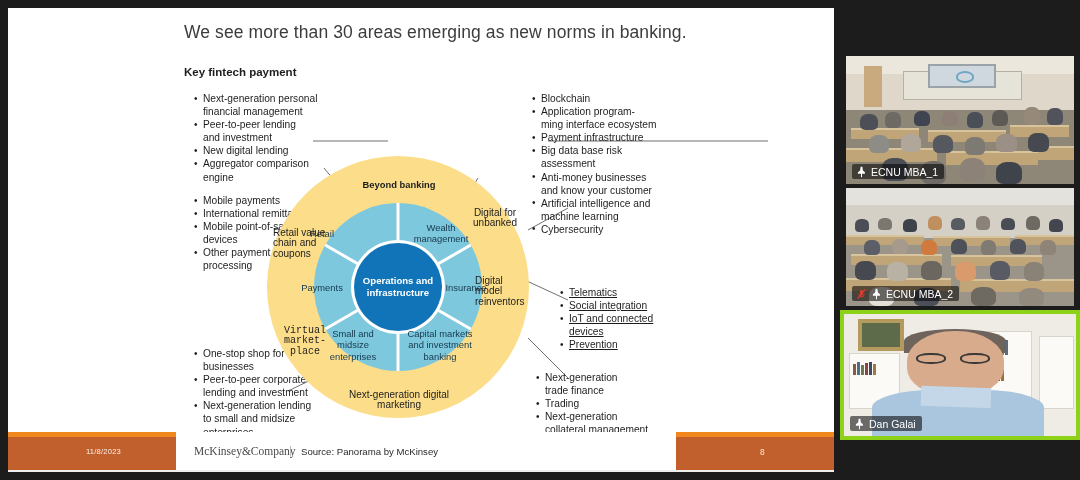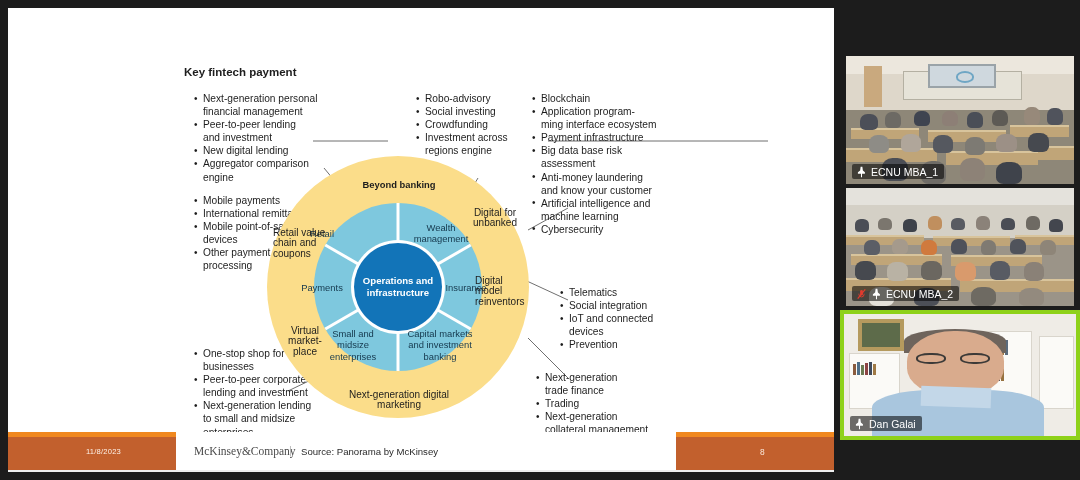--- a/index.html
+++ b/index.html
@@ -36,21 +36,21 @@
     content: "\2022"; position: absolute; left: 0; top: -0.5px; font-size: 10px;
   }
   .bullets li.cont { padding-left: 9px; }
   .bullets li.cont::before { content: ""; }
 
   #bul-left-top    { left: 186px; top: 84px;  width: 130px; }
   #bul-left-mid    { left: 186px; top: 186px; width: 130px; }
   #bul-left-bottom { left: 186px; top: 339px; width: 152px; }
   #bul-mid-top     { left: 408px; top: 84px;  width: 120px; }
   #bul-right-top   { left: 524px; top: 84px;  width: 140px; }
-  #bul-right-mid   { left: 552px; top: 278px; width: 130px; }
+  #bul-right-mid   { left: 552px; top: 278px; width: 130px; text-decoration: underline; }
   #bul-right-bottom{ left: 528px; top: 363px; width: 140px; }
 
   
   #donut { position: absolute; left: 259px; top: 148px; width: 262px; height: 262px; }
   #donut svg { display: block; }
   .ringlabel {
     position: absolute; font-size: 10px; color: #1d1d1d; line-height: 10.4px;
     text-align: center; pointer-events: none;
   }
   .ringlabel.bold { font-weight: bold; font-size: 9.4px; }
@@ -155,20 +155,21 @@
     background:#c3d7e8; transform: rotate(2deg);
   }
 </style>
 </head>
 <body>
 
 <div id="app">
 
   <div id="slide-stage">
 
+    <div id="slide-title">We see more than 30 areas emerging as new norms in banking.</div>
     <div id="section-heading">Key fintech payment</div>
 
     <svg id="connectors">
       <g stroke="#4a4a4a" stroke-width="0.8" fill="none">
         <line x1="305" y1="133" x2="380" y2="133"></line>
         <line x1="540" y1="133" x2="760" y2="133"></line>
         <line x1="316" y1="160" x2="372" y2="228"></line>
         <line x1="318" y1="266" x2="268" y2="268"></line>
         <line x1="280" y1="383" x2="390" y2="330"></line>
         <line x1="470" y1="170" x2="440" y2="220"></line>
@@ -198,35 +199,28 @@
     <ul class="bullets" id="bul-left-bottom">
         <li>One-stop shop for</li>
         <li class="cont">businesses</li>
         <li>Peer-to-peer corporate</li>
         <li class="cont">lending and investment</li>
         <li>Next-generation lending</li>
         <li class="cont">to small and midsize</li>
         <li class="cont">enterprises</li>
         <li>Digital cash management</li>
       </ul>
-    <ul class="bullets" id="bul-mid-top">
-        <li>Robo-advisory</li>
-        <li>Social investing</li>
-        <li>Crowdfunding</li>
-        <li>Investment across</li>
-        <li class="cont">regions engine</li>
-      </ul>
     <ul class="bullets" id="bul-right-top">
         <li>Blockchain</li>
         <li>Application program-</li>
         <li class="cont">ming interface ecosystem</li>
         <li>Payment infrastructure</li>
         <li>Big data base risk</li>
         <li class="cont">assessment</li>
-        <li>Anti-money laundering</li>
+        <li>Anti-money businesses</li>
         <li class="cont">and know your customer</li>
         <li>Artificial intelligence and</li>
         <li class="cont">machine learning</li>
         <li>Cybersecurity</li>
       </ul>
     <ul class="bullets" id="bul-right-mid">
         <li>Telematics</li>
         <li>Social integration</li>
         <li>IoT and connected</li>
         <li class="cont">devices</li>
@@ -263,21 +257,21 @@
       <div class="seglabel" style="left:140px; top:66px;  width:68px;">Wealth management</div>
       <div class="seglabel" style="left:168px; top:126px; width:62px;">Insurance</div>
       <div class="seglabel" style="left:136px; top:172px; width:74px;">Capital markets and investment banking</div>
       <div class="seglabel" style="left:50px;  top:172px; width:72px;">Small and midsize enterprises</div>
       <div class="seglabel" style="left:24px;  top:126px; width:62px;">Payments</div>
 
       <div class="ringlabel bold" style="left:72px; top:24px; width:120px;">Beyond banking</div>
       <div class="ringlabel" style="left:197px; top:52px;  width:62px;">Digital for unbanked</div>
       <div class="ringlabel" style="left:208px; top:120px; width:54px; text-align:left;">Digital model reinventors</div>
       <div class="ringlabel" style="left:78px;  top:234px; width:108px;">Next-generation digital marketing</div>
-      <div class="ringlabel" style="left:10px;  top:170px; width:56px;">Virtual market- place</div>
+      <div class="ringlabel" style="left:10px;  top:170px; width:56px;font-family:Liberation Mono, monospace;">Virtual market- place</div>
       <div class="ringlabel" style="left:6px;   top:72px;  width:62px; text-align:left;">Retail value chain and coupons</div>
     </div>
 
     <div id="footer">
       <div id="footer-orange-top"></div>
       <div id="footer-orange"></div>
       <div id="footer-white"></div>
       <div id="footer-date">11/8/2023</div>
       <div id="footer-brand">McKinsey&amp;Company</div>
       <div id="footer-sep">|</div>

